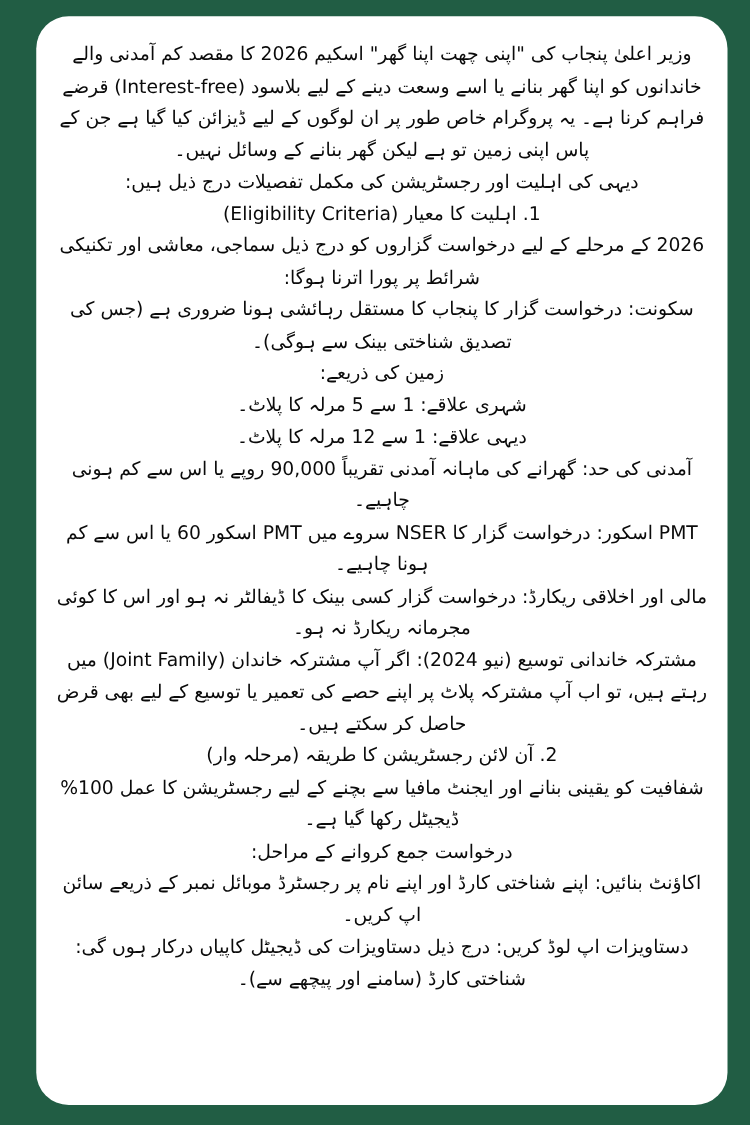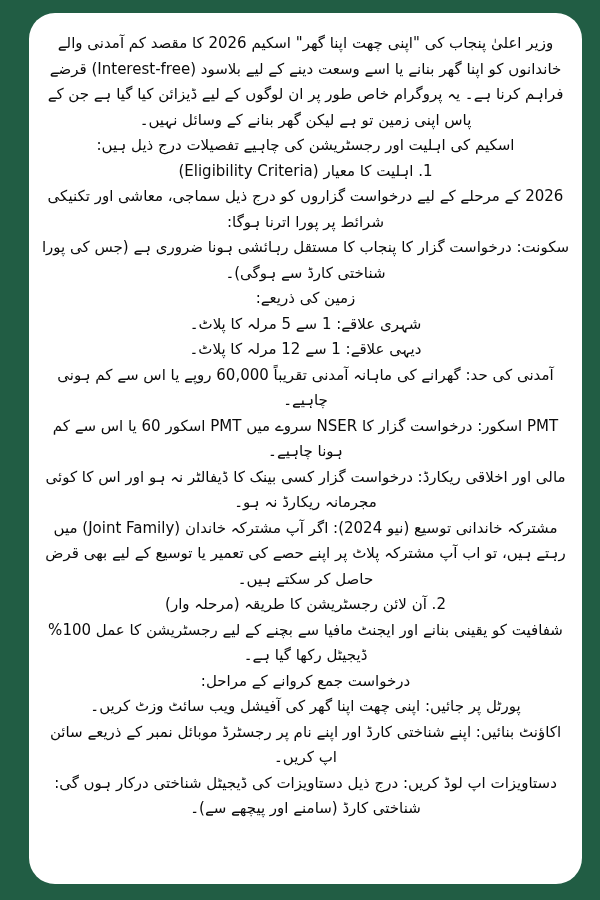--- a/index.html
+++ b/index.html
@@ -42,34 +42,33 @@
     padding: 0;
   }
 </style>
 </head>
 <body>
 
 <div class="canvas">
   <div class="page">
     <div class="doc" dir="rtl" lang="ur">
       <p class="para">وزیر اعلیٰ پنجاب کی "اپنی چھت اپنا گھر" اسکیم 2026 کا مقصد کم آمدنی والے خاندانوں کو اپنا گھر بنانے یا اسے وسعت دینے کے لیے بلاسود (Interest-free) قرضے فراہم کرنا ہے۔ یہ پروگرام خاص طور پر ان لوگوں کے لیے ڈیزائن کیا گیا ہے جن کے پاس اپنی زمین تو ہے لیکن گھر بنانے کے وسائل نہیں۔</p>
-      <p class="para">اسکیم کی اہلیت اور رجسٹریشن کی چاہیے تفصیلات درج ذیل ہیں:</p>
+      <p class="para">دیہی کی اہلیت اور رجسٹریشن کی مکمل تفصیلات درج ذیل ہیں:</p>
       <p class="para">1. اہلیت کا معیار (Eligibility Criteria)</p>
       <p class="para">2026 کے مرحلے کے لیے درخواست گزاروں کو درج ذیل سماجی، معاشی اور تکنیکی شرائط پر پورا اترنا ہوگا:</p>
-      <p class="para">سکونت: درخواست گزار کا پنجاب کا مستقل رہائشی ہونا ضروری ہے (جس کی پورا شناختی کارڈ سے ہوگی)۔</p>
+      <p class="para">سکونت: درخواست گزار کا پنجاب کا مستقل رہائشی ہونا ضروری ہے (جس کی تصدیق شناختی بینک سے ہوگی)۔</p>
       <p class="para">زمین کی ذریعے:</p>
       <p class="para">شہری علاقے: 1 سے 5 مرلہ کا پلاٹ۔</p>
       <p class="para">دیہی علاقے: 1 سے 12 مرلہ کا پلاٹ۔</p>
-      <p class="para">آمدنی کی حد: گھرانے کی ماہانہ آمدنی تقریباً 60,000 روپے یا اس سے کم ہونی چاہیے۔</p>
+      <p class="para">آمدنی کی حد: گھرانے کی ماہانہ آمدنی تقریباً 90,000 روپے یا اس سے کم ہونی چاہیے۔</p>
       <p class="para">PMT اسکور: درخواست گزار کا NSER سروے میں PMT اسکور 60 یا اس سے کم ہونا چاہیے۔</p>
       <p class="para">مالی اور اخلاقی ریکارڈ: درخواست گزار کسی بینک کا ڈیفالٹر نہ ہو اور اس کا کوئی مجرمانہ ریکارڈ نہ ہو۔</p>
       <p class="para">مشترکہ خاندانی توسیع (نیو 2024): اگر آپ مشترکہ خاندان (Joint Family) میں رہتے ہیں، تو اب آپ مشترکہ پلاٹ پر اپنے حصے کی تعمیر یا توسیع کے لیے بھی قرض حاصل کر سکتے ہیں۔</p>
       <p class="para">2. آن لائن رجسٹریشن کا طریقہ (مرحلہ وار)</p>
       <p class="para">شفافیت کو یقینی بنانے اور ایجنٹ مافیا سے بچنے کے لیے رجسٹریشن کا عمل 100% ڈیجیٹل رکھا گیا ہے۔</p>
       <p class="para">درخواست جمع کروانے کے مراحل:</p>
-      <p class="para">پورٹل پر جائیں: اپنی چھت اپنا گھر کی آفیشل ویب سائٹ وزٹ کریں۔</p>
       <p class="para">اکاؤنٹ بنائیں: اپنے شناختی کارڈ اور اپنے نام پر رجسٹرڈ موبائل نمبر کے ذریعے سائن اپ کریں۔</p>
-      <p class="para">دستاویزات اپ لوڈ کریں: درج ذیل دستاویزات کی ڈیجیٹل شناختی درکار ہوں گی:</p>
+      <p class="para">دستاویزات اپ لوڈ کریں: درج ذیل دستاویزات کی ڈیجیٹل کاپیاں درکار ہوں گی:</p>
       <p class="para">شناختی کارڈ (سامنے اور پیچھے سے)۔</p>
 
     </div>
   </div>
 </div>
 
 </body></html>

